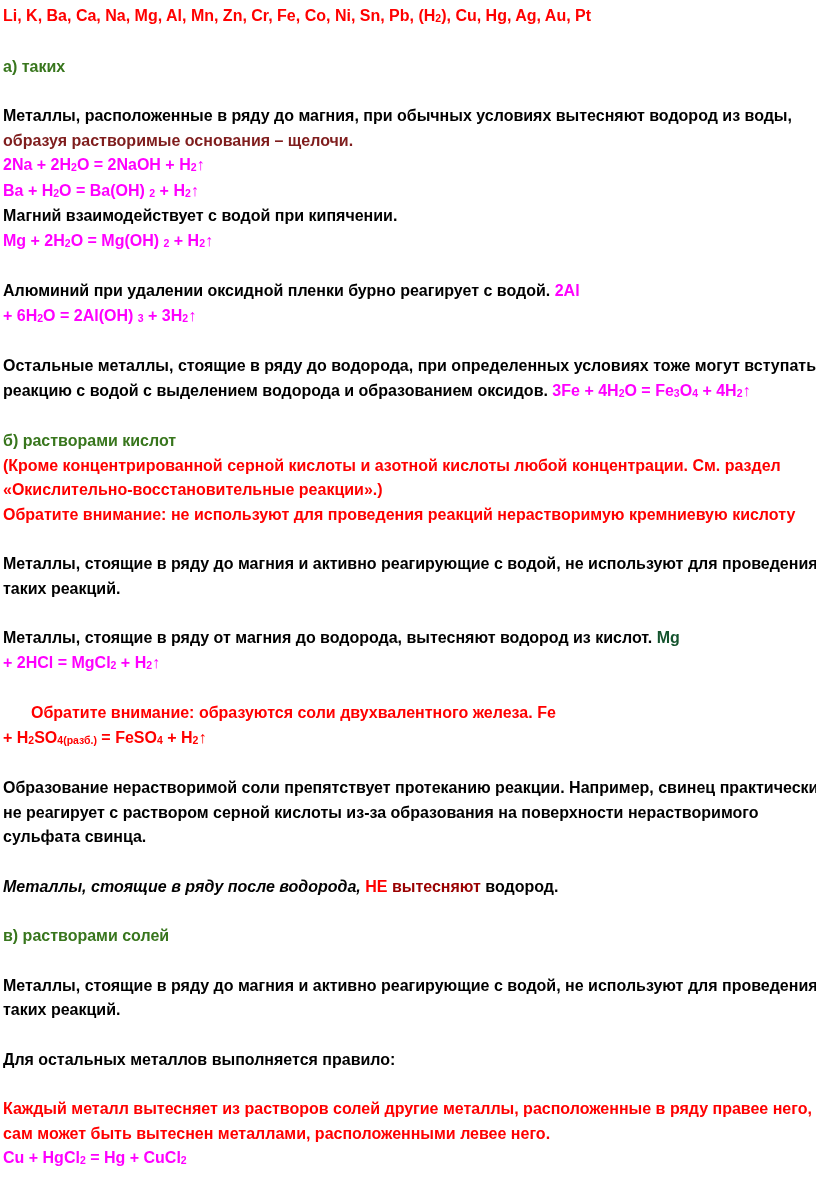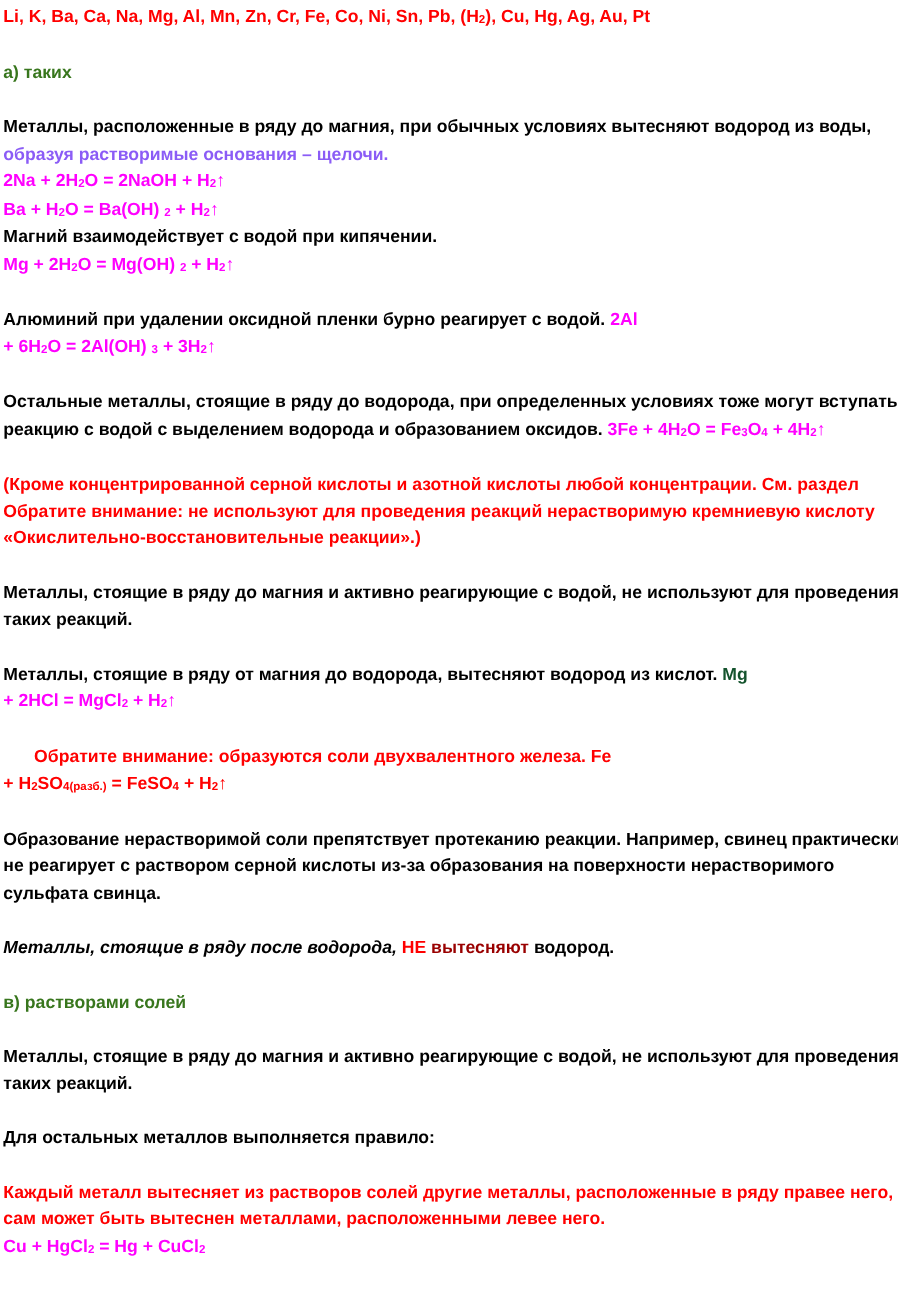--- a/index.html
+++ b/index.html
@@ -40,38 +40,39 @@
 
 <div class="doc">
     <div class="para">
       <div class="line"><span class="seg" style="color: rgb(255, 0, 0);">Li, K, Ba, Ca, Na, Mg, Al, Mn, Zn, Cr, Fe, Co, Ni, Sn, Pb, (H</span><span class="seg sub" style="color: rgb(255, 0, 0);">2</span><span class="seg" style="color: rgb(255, 0, 0);">), Cu, Hg, Ag, Au, Pt</span></div>
     </div>
     <div class="para">
       <div class="line"><span class="seg" style="color: rgb(56, 118, 29);">а) таких</span></div>
     </div>
     <div class="para">
       <div class="line"><span class="seg" style="color: rgb(0, 0, 0);">Металлы, расположенные в ряду до магния, при обычных условиях вытесняют водород из воды,</span></div>
-      <div class="line"><span class="seg" style="color: #8b5cf6;">образуя растворимые основания – щелочи.</span></div>
+      <div class="line"><span class="seg" style="color: #7f1d1d;">образуя растворимые основания – щелочи.</span></div>
       <div class="line"><span class="seg" style="color: rgb(255, 0, 255);">2Na + 2H</span><span class="seg sub" style="color: rgb(255, 0, 255);">2</span><span class="seg" style="color: rgb(255, 0, 255);">O = 2NaOH + H</span><span class="seg sub" style="color: rgb(255, 0, 255);">2</span><span class="seg" style="color: rgb(255, 0, 255);">↑</span></div>
       <div class="line"><span class="seg" style="color: rgb(255, 0, 255);">Ba + H</span><span class="seg sub" style="color: rgb(255, 0, 255);">2</span><span class="seg" style="color: rgb(255, 0, 255);">O = Ba(OH) </span><span class="seg sub" style="color: rgb(255, 0, 255);">2</span><span class="seg" style="color: rgb(255, 0, 255);"> + H</span><span class="seg sub" style="color: rgb(255, 0, 255);">2</span><span class="seg" style="color: rgb(255, 0, 255);">↑</span></div>
       <div class="line"><span class="seg" style="color: rgb(0, 0, 0);">Магний взаимодействует с водой при кипячении.</span></div>
       <div class="line"><span class="seg" style="color: rgb(255, 0, 255);">Mg + 2H</span><span class="seg sub" style="color: rgb(255, 0, 255);">2</span><span class="seg" style="color: rgb(255, 0, 255);">O = Mg(OH) </span><span class="seg sub" style="color: rgb(255, 0, 255);">2</span><span class="seg" style="color: rgb(255, 0, 255);"> + H</span><span class="seg sub" style="color: rgb(255, 0, 255);">2</span><span class="seg" style="color: rgb(255, 0, 255);">↑</span></div>
     </div>
     <div class="para">
       <div class="line"><span class="seg" style="color: rgb(0, 0, 0);">Алюминий при удалении оксидной пленки бурно реагирует с водой. </span><span class="seg" style="color: rgb(255, 0, 255);">2Al</span></div>
       <div class="line"><span class="seg" style="color: rgb(255, 0, 255);">+ 6H</span><span class="seg sub" style="color: rgb(255, 0, 255);">2</span><span class="seg" style="color: rgb(255, 0, 255);">O = 2Al(OH) </span><span class="seg sub" style="color: rgb(255, 0, 255);">3</span><span class="seg" style="color: rgb(255, 0, 255);"> + 3H</span><span class="seg sub" style="color: rgb(255, 0, 255);">2</span><span class="seg" style="color: rgb(255, 0, 255);">↑</span></div>
     </div>
     <div class="para">
       <div class="line"><span class="seg" style="color: rgb(0, 0, 0);">Остальные металлы, стоящие в ряду до водорода, при определенных условиях тоже могут вступать в</span></div>
       <div class="line"><span class="seg" style="color: rgb(0, 0, 0);">реакцию с водой с выделением водорода и образованием оксидов. </span><span class="seg" style="color: rgb(255, 0, 255);">3Fe + 4H</span><span class="seg sub" style="color: rgb(255, 0, 255);">2</span><span class="seg" style="color: rgb(255, 0, 255);">O = Fe</span><span class="seg sub" style="color: rgb(255, 0, 255);">3</span><span class="seg" style="color: rgb(255, 0, 255);">O</span><span class="seg sub" style="color: rgb(255, 0, 255);">4</span><span class="seg" style="color: rgb(255, 0, 255);"> + 4H</span><span class="seg sub" style="color: rgb(255, 0, 255);">2</span><span class="seg" style="color: rgb(255, 0, 255);">↑</span></div>
     </div>
     <div class="para" style="margin-top: 6px;">
+      <div class="line"><span class="seg" style="color: rgb(56, 118, 29);">б) растворами кислот</span></div>
       <div class="line"><span class="seg" style="color: rgb(255, 0, 0);">(Кроме концентрированной серной кислоты и азотной кислоты любой концентрации. См. раздел</span></div>
+      <div class="line"><span class="seg" style="color: rgb(255, 0, 0);">«Окислительно-восстановительные реакции».)</span></div>
       <div class="line"><span class="seg" style="color: rgb(255, 0, 0);">Обратите внимание: не используют для проведения реакций нерастворимую кремниевую кислоту</span></div>
-      <div class="line"><span class="seg" style="color: rgb(255, 0, 0);">«Окислительно-восстановительные реакции».)</span></div>
     </div>
     <div class="para">
       <div class="line"><span class="seg" style="color: rgb(0, 0, 0);">Металлы, стоящие в ряду до магния и активно реагирующие с водой, не используют для проведения</span></div>
       <div class="line"><span class="seg" style="color: rgb(0, 0, 0);">таких реакций.</span></div>
     </div>
     <div class="para">
       <div class="line"><span class="seg" style="color: rgb(0, 0, 0);">Металлы, стоящие в ряду от магния до водорода, вытесняют водород из кислот. </span><span class="seg" style="color: #14532d; text-align: center;">Mg</span></div>
       <div class="line"><span class="seg" style="color: rgb(255, 0, 255);">+ 2HCl = MgCl</span><span class="seg sub" style="color: rgb(255, 0, 255);">2</span><span class="seg" style="color: rgb(255, 0, 255);"> + H</span><span class="seg sub" style="color: rgb(255, 0, 255);">2</span><span class="seg" style="color: rgb(255, 0, 255);">↑</span></div>
     </div>
     <div class="para">

